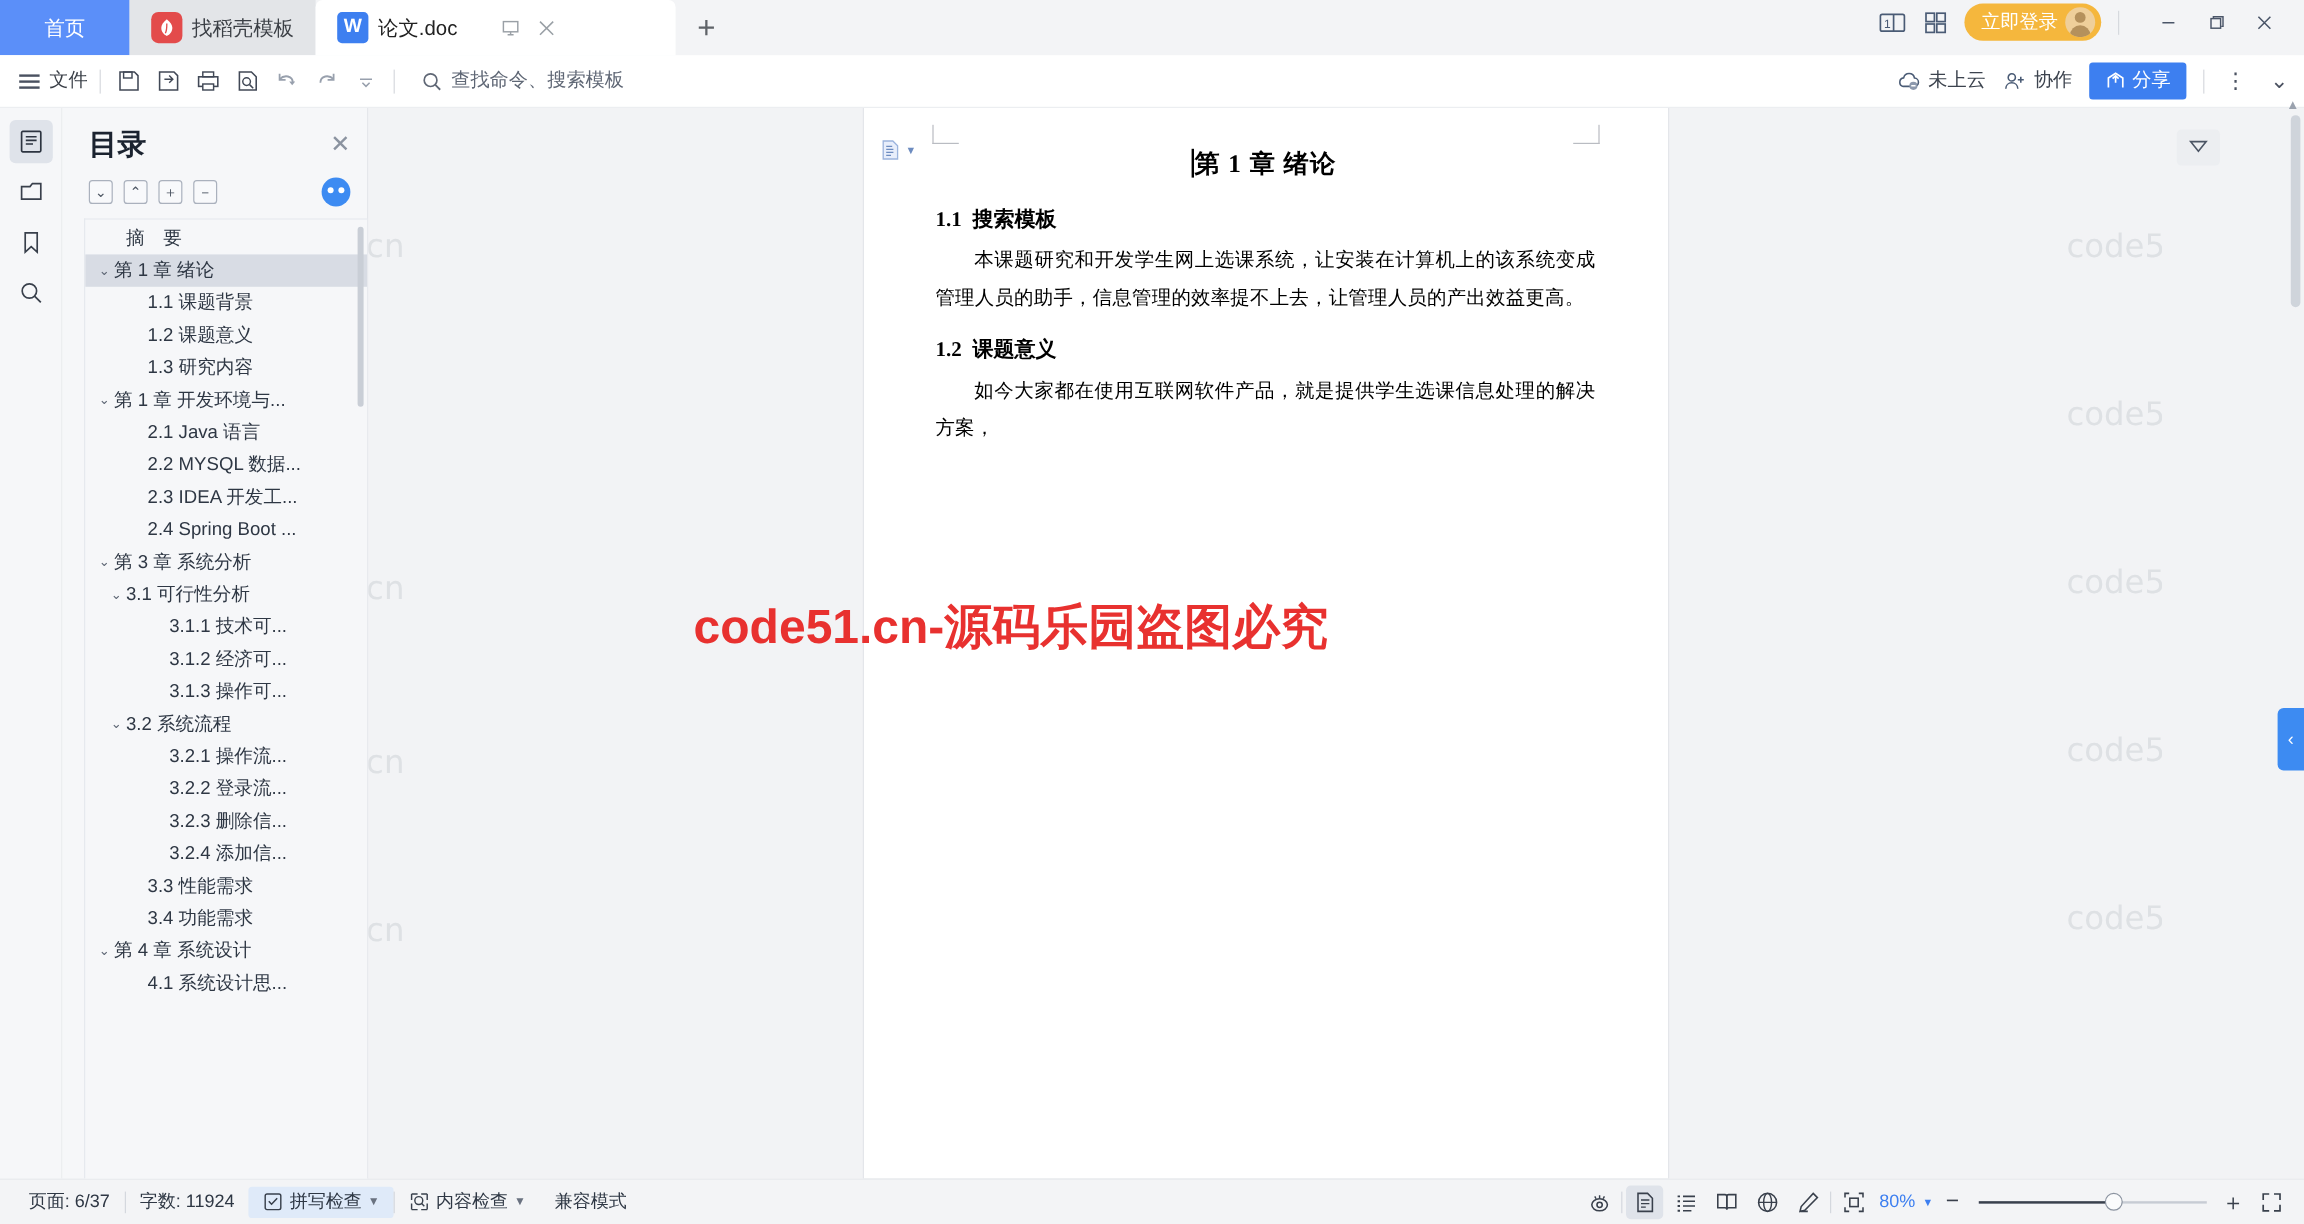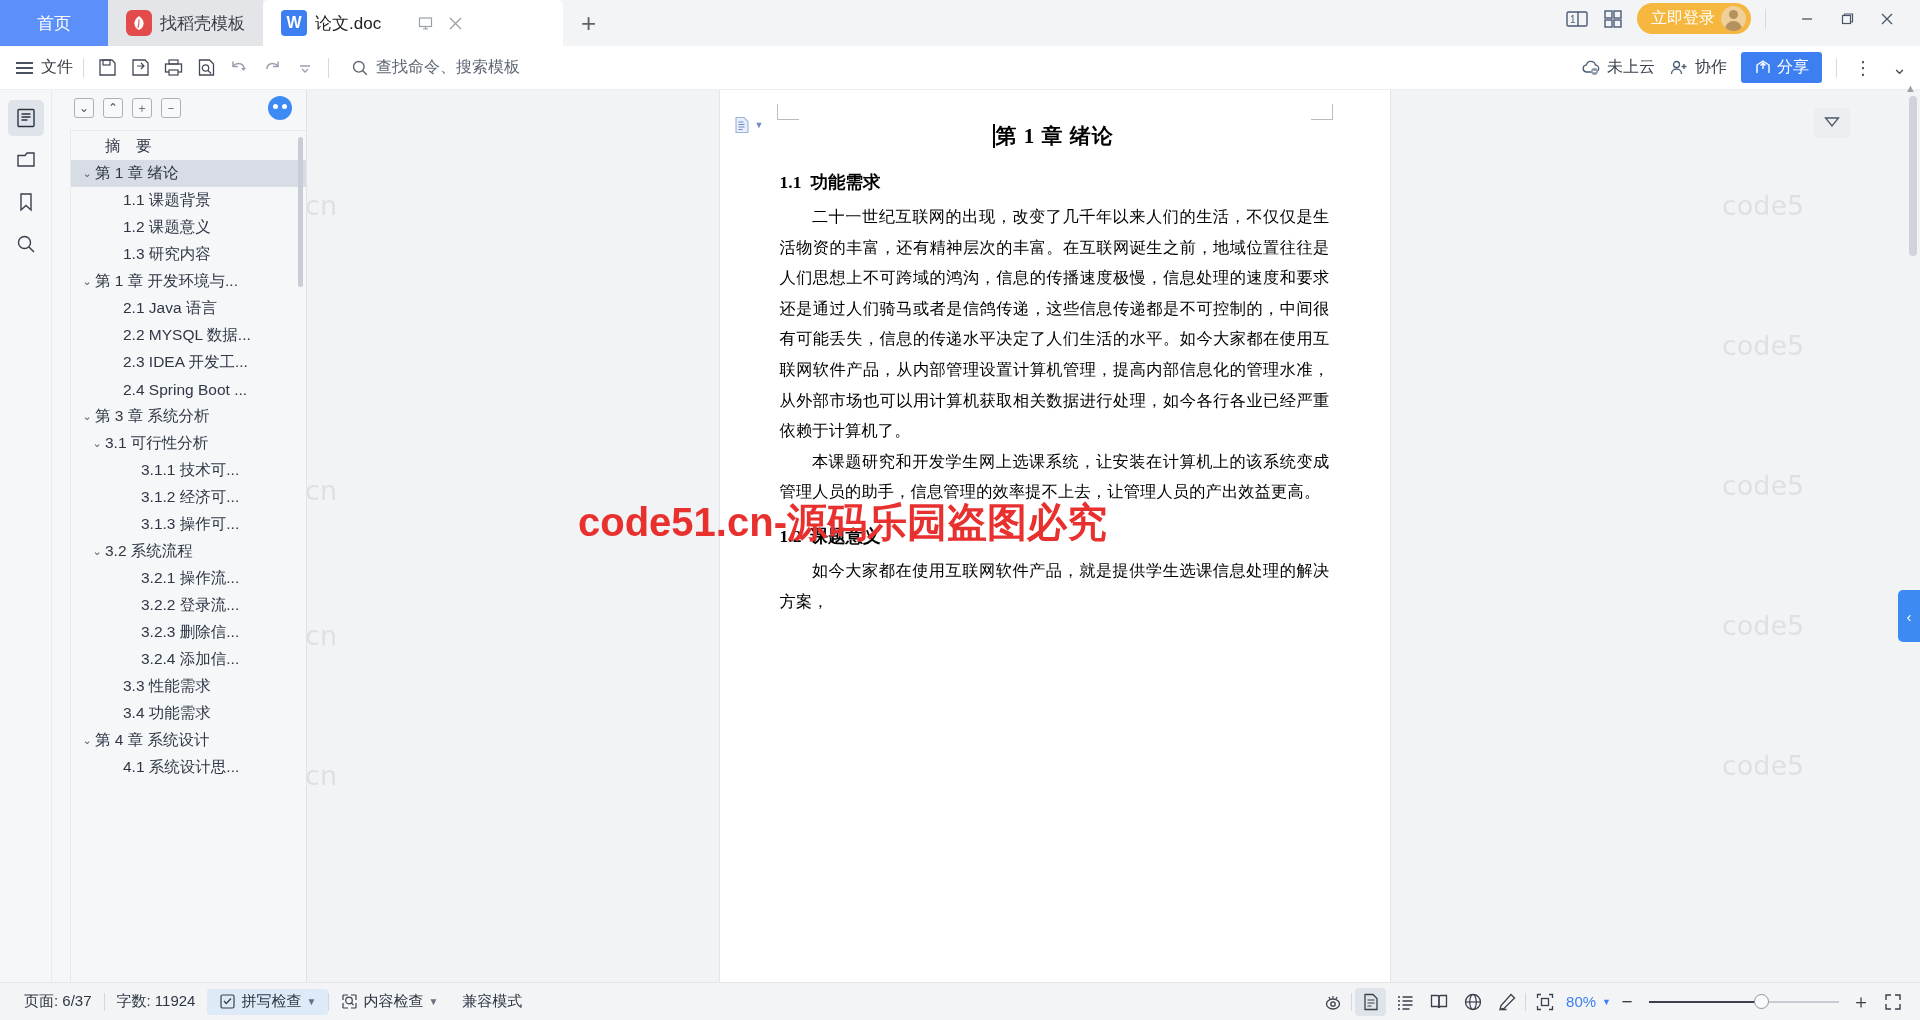--- a/index.html
+++ b/index.html
@@ -400,20 +400,24 @@
       </div>
       <div class="rail-btn">
         <svg width="22" height="22" viewBox="0 0 22 22">
             <circle cx="9.5" cy="9.5" r="6" fill="none" stroke="#39404c" stroke-width="1.4"></circle>
             <path d="M14 14l5 5" stroke="#39404c" stroke-width="1.5"></path>
           </svg>
       </div>
     </div>
 
     <div class="outline">
+      <div class="outline-head">
+        <div class="outline-title">目录</div>
+        <div class="outline-close">✕</div>
+      </div>
       <div class="outline-tools">
         <div class="otool">⌄</div>
         <div class="otool">⌃</div>
         <div class="otool">＋</div>
         <div class="otool">－</div>
         <div class="otool-round"></div>
       </div>
       <div class="outline-list" id="outline-list">
         <div class="outline-scroll"></div>
       <div class="oitem" style="padding-left: 18px;">
@@ -528,23 +532,22 @@
           <div class="para-mark">
             <svg width="17" height="18" viewBox="0 0 17 18">
                 <path d="M2 1.5h8l4 4v11H2z" fill="#e8eefb" stroke="#9cb4dd" stroke-width="1.1"></path>
                 <path d="M4.5 6h5M4.5 8.5h6M4.5 11h6M4.5 13.5h4" stroke="#6d8cc0" stroke-width="1"></path>
               </svg>
             <span style="color:#6d8cc0;font-size:9px;">▼</span>
           </div>
           <div class="doc-h1">第 1 章 绪论</div>
 
           <div class="doc-h2">
-            <span class="num">1.1</span><span>功能需求</span>
-          </div>
-          <p class="doc-p">二十一世纪互联网的出现，改变了几千年以来人们的生活，不仅仅是生活物资的丰富，还有精神层次的丰富。在互联网诞生之前，地域位置往往是人们思想上不可跨域的鸿沟，信息的传播速度极慢，信息处理的速度和要求还是通过人们骑马或者是信鸽传递，这些信息传递都是不可控制的，中间很有可能丢失，信息的传递水平决定了人们生活的水平。如今大家都在使用互联网软件产品，从内部管理设置计算机管理，提高内部信息化的管理水准，从外部市场也可以用计算机获取相关数据进行处理，如今各行各业已经严重依赖于计算机了。</p>
+            <span class="num">1.1</span><span>搜索模板</span>
+          </div>
           <p class="doc-p">本课题研究和开发学生网上选课系统，让安装在计算机上的该系统变成管理人员的助手，信息管理的效率提不上去，让管理人员的产出效益更高。</p>
 
           <div class="doc-h2">
             <span class="num">1.2</span><span>课题意义</span>
           </div>
           <p class="doc-p">如今大家都在使用互联网软件产品，就是提供学生选课信息处理的解决方案，</p>
         </div>
       </div>
 
       <div class="wm" style="right:-60px; top:100px;">code51.cn</div>

